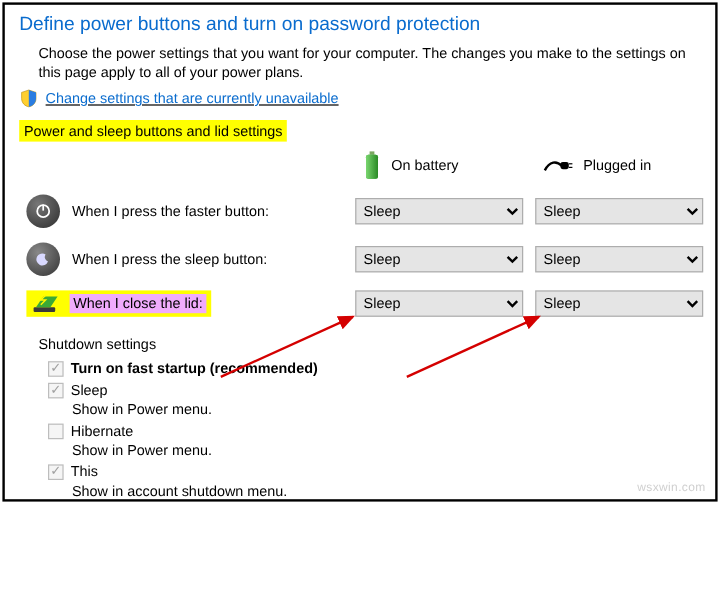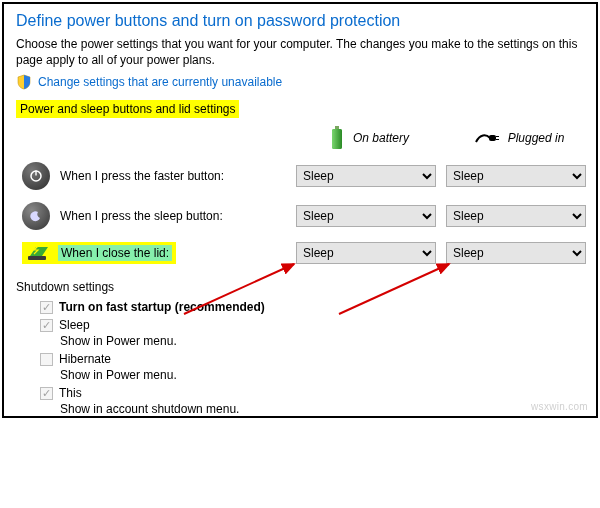--- a/index.html
+++ b/index.html
@@ -22,54 +22,54 @@
     padding: 8px 12px 4px 12px;
     position: relative;
     overflow: hidden;
   }
   h1 {
     color: #0a6cce;
     font-size: 16px;
     font-weight: 400;
     margin: 0 0 6px 0;
   }
-  .intro { margin: 0 0 6px 0; line-height: 1.35; }
+  .intro { margin: 0 0 6px 16px; line-height: 1.35; }
   .link { color: #0a6cce; text-decoration: none; cursor: pointer; }
-  .shield-row { display: flex; align-items: center; gap: 6px; margin-bottom: 10px; }
+  .shield-row { display: flex; align-items: center; gap: 6px; margin-bottom: 10px; text-decoration: underline; }
   .hl { background: #ffff00; display: inline-block; padding: 2px 4px; }
   .section-title { font-size: 12px; margin: 6px 0 8px 0; }
   .cols {
     display: grid;
     grid-template-columns: 270px 140px 140px;
     column-gap: 10px;
     align-items: center;
     row-gap: 12px;
   }
-  .colhead { display: flex; align-items: center; gap: 8px; justify-content: center; padding-left: 6px; font-style: italic; }
+  .colhead { display: flex; align-items: center; gap: 8px; justify-content: flex-start; padding-left: 6px; }
   .rowlabel { display: flex; align-items: center; gap: 10px; padding-left: 6px; }
-  .rowlabel.hlrow .txt { background: #86efac; padding: 1px 3px; }
+  .rowlabel.hlrow .txt { background: #f0abfc; padding: 1px 3px; }
   .iconcirc {
     width: 28px;
     height: 28px;
     border-radius: 50%;
     display: flex;
     align-items: center;
     justify-content: center;
     flex: 0 0 28px;
   }
   select {
     width: 100%;
     height: 22px;
     font-family: inherit;
     font-size: 12px;
     background: #e5e5e5;
     border: 1px solid #adadad;
     padding: 0 2px;
   }
-  .shutdown-title { margin: 16px 0 6px 0; }
+  .shutdown-title { margin: 16px 0 6px 16px; }
   .chkrow { margin: 4px 0 4px 24px; }
   .chkline { display: flex; align-items: center; gap: 6px; }
   .chkbox {
     width: 13px; height: 13px;
     border: 1px solid #bdbdbd;
     background: #f5f5f5;
     display: inline-flex;
     align-items: center; justify-content: center;
     flex: 0 0 13px;
   }

